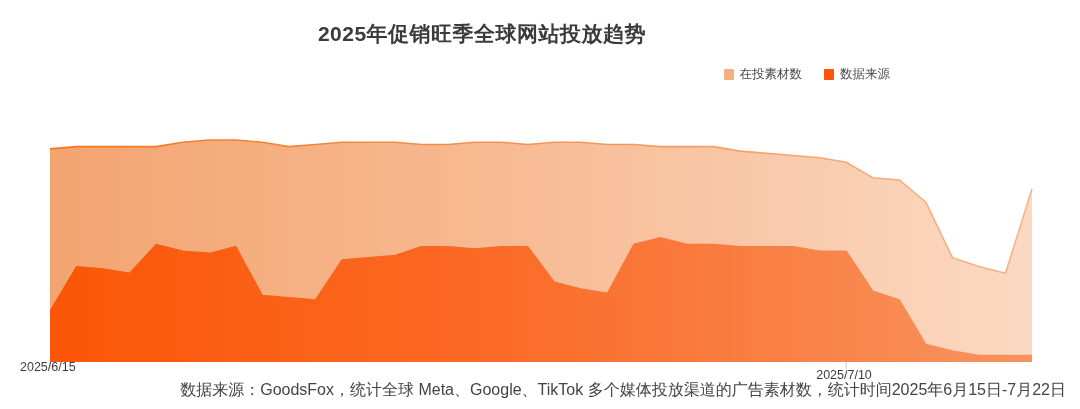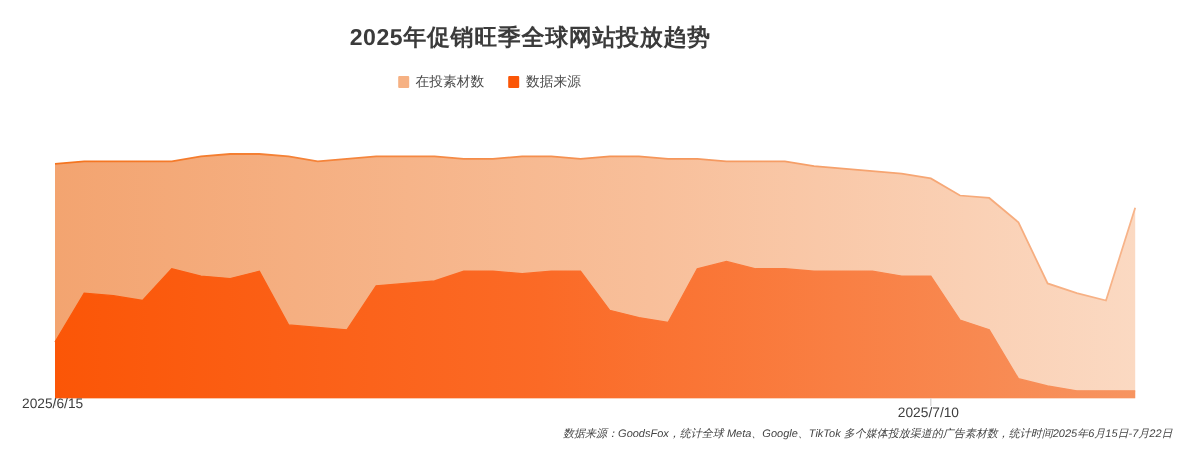--- a/index.html
+++ b/index.html
@@ -14,37 +14,37 @@
 
   .chart-title{
     position:absolute;top:20px;left:0;width:964px;
     text-align:center;
     font-size:21px;font-weight:bold;color:#3b3b3b;
     letter-spacing:0.5px;
   }
 
   .legend{
     position:absolute;top:66px;left:0;width:890px;
-    display:flex;justify-content:center;align-items:center;gap:22px;
+    display:flex;justify-content:flex-end;align-items:center;gap:22px;
   }
   .legend-item{display:flex;align-items:center;gap:6px;}
   .legend-swatch{width:10px;height:11px;border-radius:1px;display:inline-block;}
   .legend-label{font-size:12.5px;color:#4a4a4a;}
 
   .plot{position:absolute;left:0;top:0;width:1080px;height:409px;}
 
   .x-label{
     position:absolute;font-size:12.5px;color:#3d3d3d;white-space:nowrap;
   }
   #xlab0{left:20px;top:360px;}
   #xlab1{left:818px;top:368px;}
 
   .footnote{
     position:absolute;right:14px;bottom:8px;
-    font-size:10px;color:#444;font-style:italic;white-space:nowrap;
+    font-size:16px;color:#444;white-space:nowrap;
   }
 </style>
 </head>
 <body>
 
 <div class="chart-wrap">
 
   <div class="chart-title">2025年促销旺季全球网站投放趋势</div>
 
   <div class="legend">

